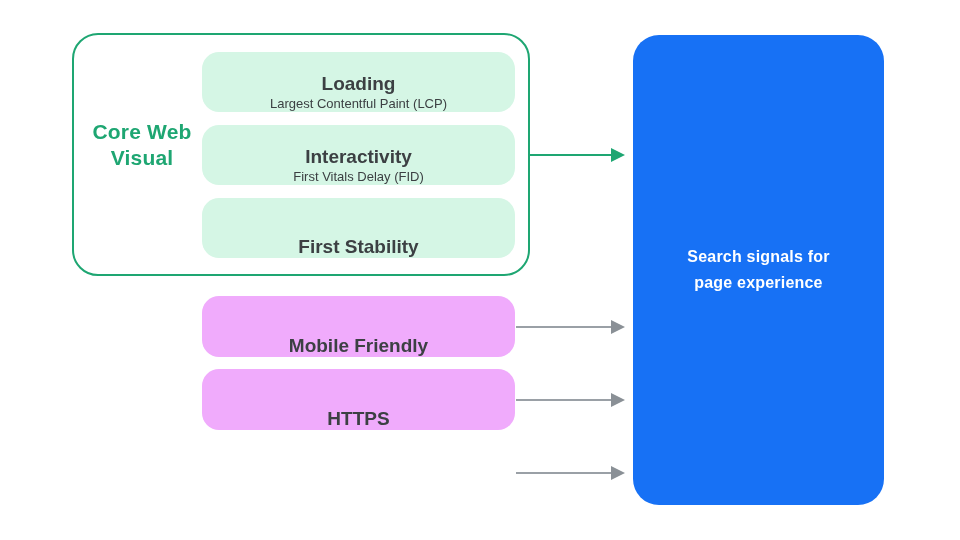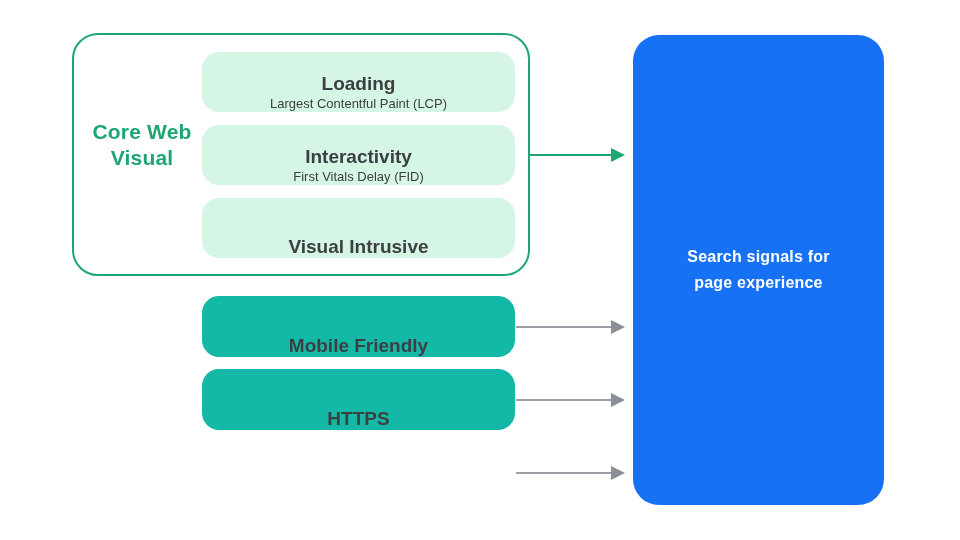--- a/index.html
+++ b/index.html
@@ -52,21 +52,21 @@
     flex-direction: column;
     align-items: center;
     justify-content: flex-end;
     text-align: center;
   }
   .pill-green {
     background: #D5F6E5;
     height: 60px;
   }
   .pill-gray {
-    background: #14b8a6;
+    background: #f0abfc;
     height: 61px;
   }
   .pill-title {
     font-size: 19px;
     line-height: 23px;
     font-weight: 600;
     color: #3C4043;
   }
   .pill-subtitle {
     font-size: 13px;
@@ -151,21 +151,21 @@
     <div class="pill-title">Loading</div>
     <div class="pill-subtitle">Largest Contentful Paint (LCP)</div>
   </div>
 
   <div class="pill pill-green pill-green-2">
     <div class="pill-title">Interactivity</div>
     <div class="pill-subtitle">First Vitals Delay (FID)</div>
   </div>
 
   <div class="pill pill-green pill-green-3">
-    <div class="pill-title">Visual Intrusive</div>
+    <div class="pill-title">First Stability</div>
   </div>
 
   <div class="arrow arrow-green"></div>
 
   <div class="pill pill-gray pill-gray-1">
     <div class="pill-title">Mobile Friendly</div>
   </div>
 
   <div class="pill pill-gray pill-gray-2">
     <div class="pill-title">HTTPS</div>

